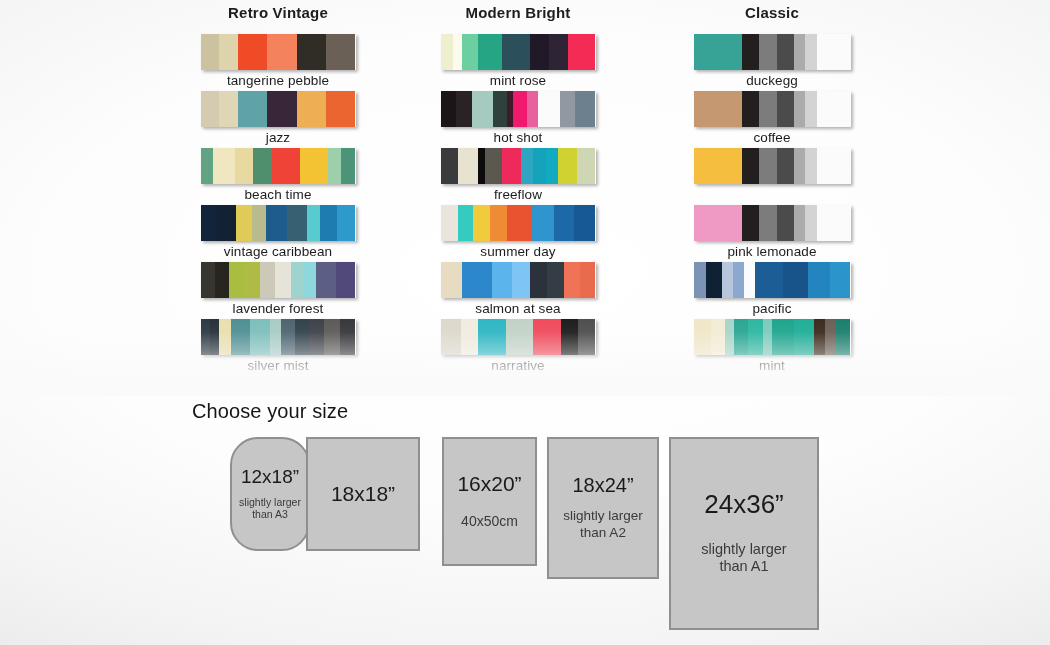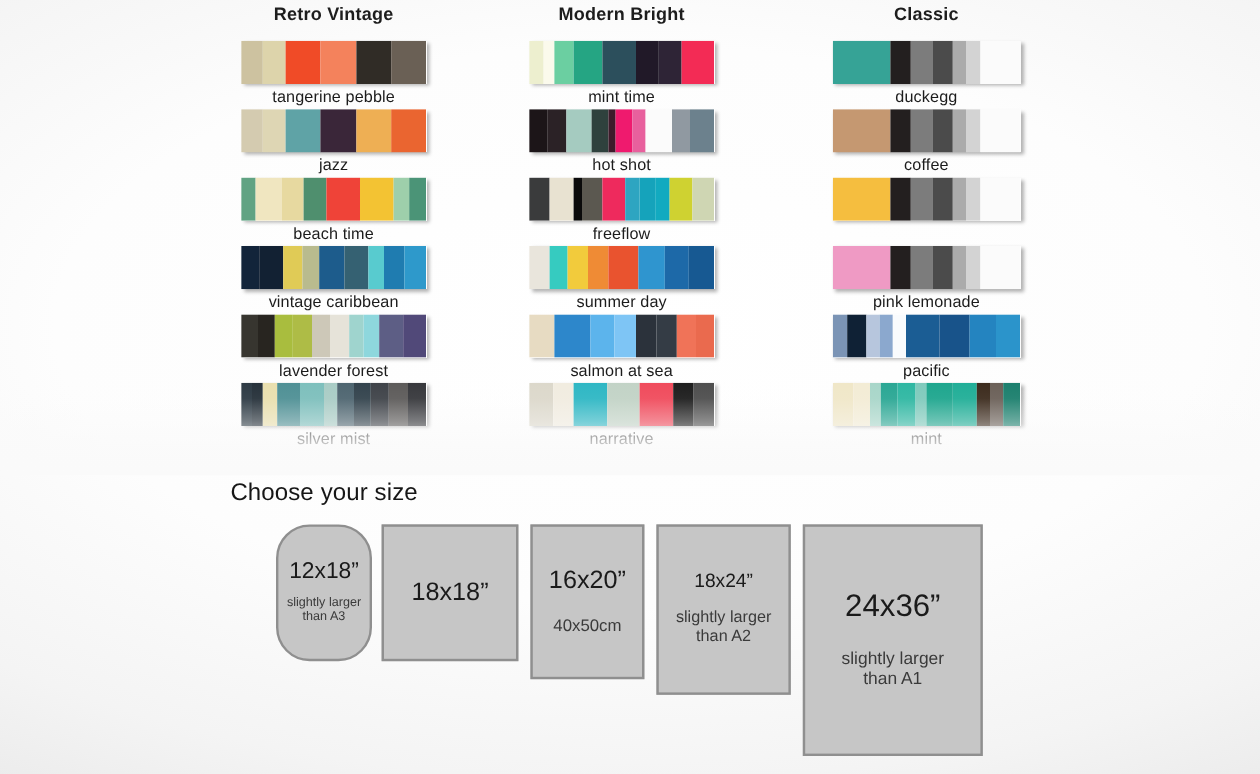--- a/index.html
+++ b/index.html
@@ -148,29 +148,29 @@
     margin-top: 9px;
     color: #3a3a3a;
     line-height: 1.2;
   }
 
   
   .size-box.b0 { left: 230px; top: 41px; width: 80px;  height: 114px; border-radius: 28px; }
   .size-box.b0 .size-label { font-size: 19px; }
   .size-box.b0 .size-note  { font-size: 10.5px; }
 
-  .size-box.b1 { left: 318px; top: 41px; width: 114px; height: 114px; }
+  .size-box.b1 { left: 306px; top: 41px; width: 114px; height: 114px; }
   .size-box.b1 .size-label { font-size: 21px; }
 
   .size-box.b2 { left: 442px; top: 41px; width: 95px;  height: 129px; }
   .size-box.b2 .size-label { font-size: 21px; }
   .size-box.b2 .size-note  { font-size: 14px; margin-top: 18px; }
 
   .size-box.b3 { left: 547px; top: 41px; width: 112px; height: 142px; }
-  .size-box.b3 .size-label { font-size: 16px; }
+  .size-box.b3 .size-label { font-size: 20px; }
   .size-box.b3 .size-note  { font-size: 13.5px; margin-top: 12px; }
 
   .size-box.b4 { left: 669px; top: 41px; width: 150px; height: 193px; }
   .size-box.b4 .size-label { font-size: 26px; }
   .size-box.b4 .size-note  { font-size: 14.5px; margin-top: 22px; }
 </style>
 </head>
 <body>
 
 <div id="stage">
@@ -268,21 +268,21 @@
             <div class="swatch">
               <div class="band" style="background: rgb(237, 239, 207); width: 8%;"></div>
               <div class="band" style="background: rgb(251, 250, 236); width: 6%;"></div>
               <div class="band" style="background: rgb(107, 207, 161); width: 10%;"></div>
               <div class="band" style="background: rgb(37, 165, 131); width: 16%;"></div>
               <div class="band" style="background: rgb(44, 79, 92); width: 18%;"></div>
               <div class="band" style="background: rgb(33, 25, 40); width: 12%;"></div>
               <div class="band" style="background: rgb(46, 36, 54); width: 12%;"></div>
               <div class="band" style="background: rgb(243, 43, 85); width: 18%;"></div>
             </div>
-            <div class="palette-name">mint time</div>
+            <div class="palette-name">mint rose</div>
           </div>
           <div class="palette-item">
             <div class="swatch">
               <div class="band" style="background: rgb(28, 21, 24); width: 10%;"></div>
               <div class="band" style="background: rgb(43, 34, 38); width: 10%;"></div>
               <div class="band" style="background: rgb(165, 203, 192); width: 14%;"></div>
               <div class="band" style="background: rgb(47, 65, 61); width: 9%;"></div>
               <div class="band" style="background: rgb(62, 27, 43); width: 4%;"></div>
               <div class="band" style="background: rgb(239, 26, 110); width: 9%;"></div>
               <div class="band" style="background: rgb(232, 96, 157); width: 7%;"></div>

